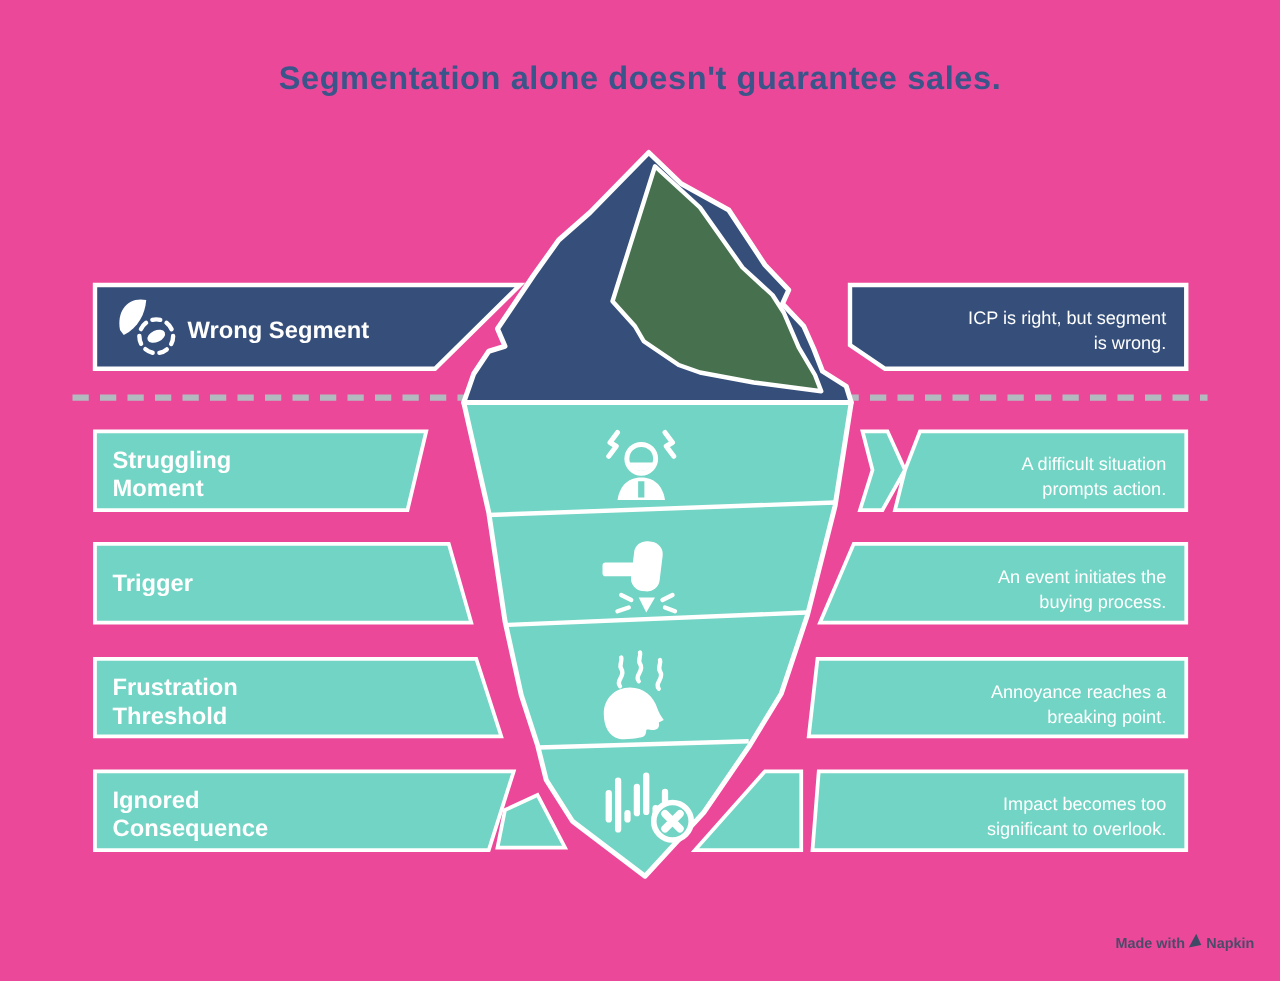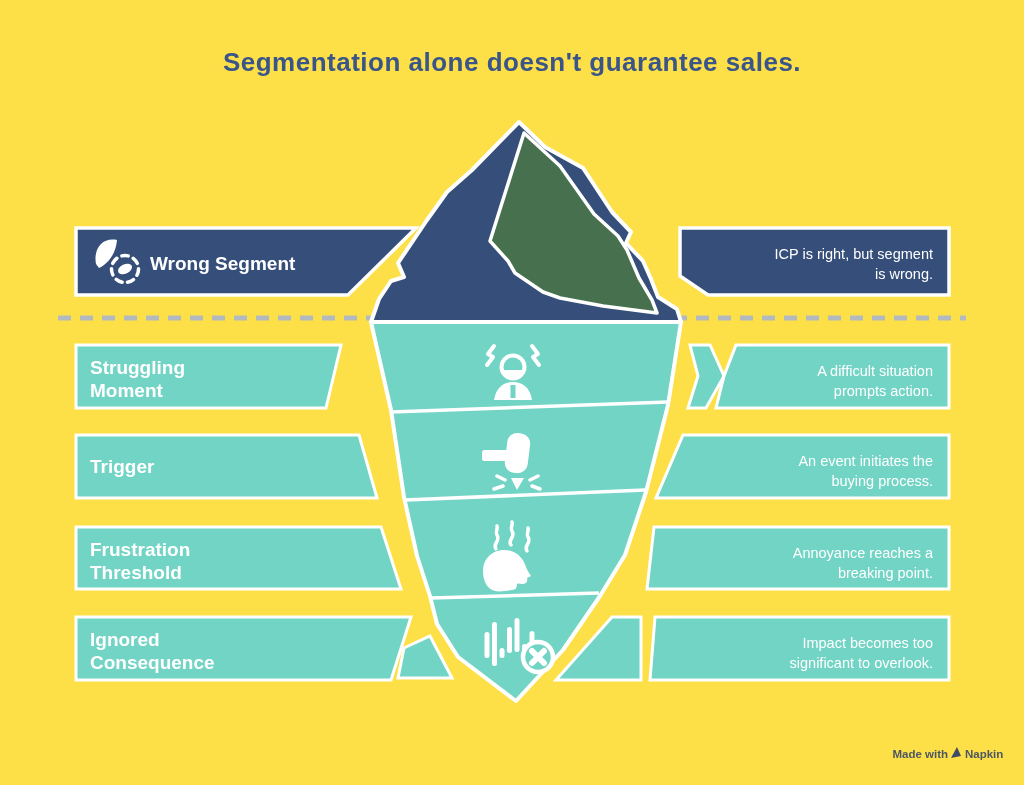--- a/index.html
+++ b/index.html
@@ -1,16 +1,16 @@
 <!DOCTYPE html>
 <html><head>
 <meta charset="utf-8">
 <style>
   html,body{margin:0;padding:0;background:#47714e;}
-  .stage{position:relative;width:1024px;height:785px;background:#fde047;overflow:hidden;
+  .stage{position:relative;width:1024px;height:785px;background:#ec4899;overflow:hidden;
          font-family:"Liberation Sans",sans-serif;}
   svg{position:absolute;left:0;top:0;}
   .t-title{font-family:"Liberation Sans",sans-serif;font-weight:700;font-size:26px;letter-spacing:.5px;text-anchor:middle;}
   .t-label{font-family:"Liberation Sans",sans-serif;font-weight:700;font-size:19px;fill:#ffffff;}
   .t-desc{font-family:"Liberation Sans",sans-serif;font-weight:400;font-size:14.5px;fill:#ffffff;text-anchor:end;}
   .t-wm{font-family:"Liberation Sans",sans-serif;font-weight:700;font-size:11.5px;opacity:.92;}
 </style>
 </head>
 <body>
 

